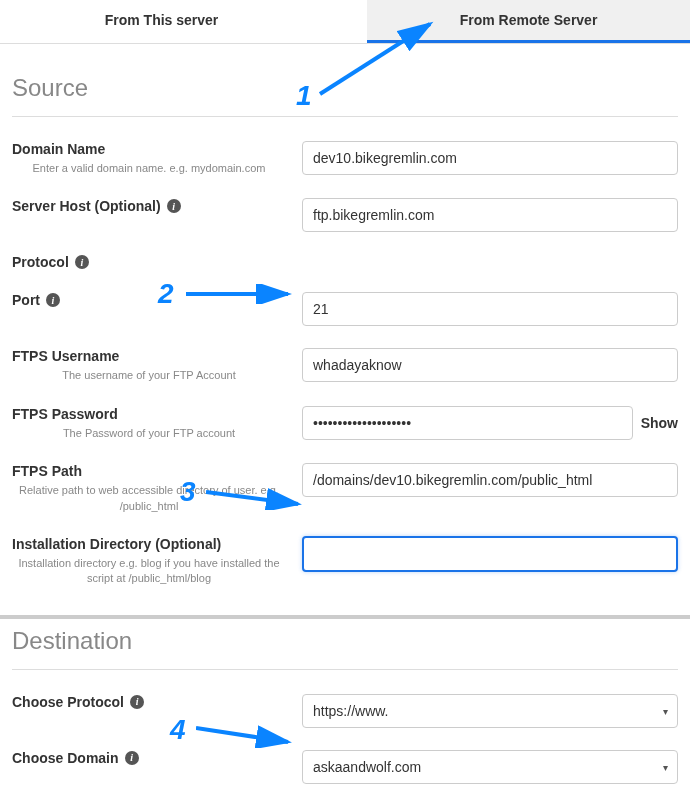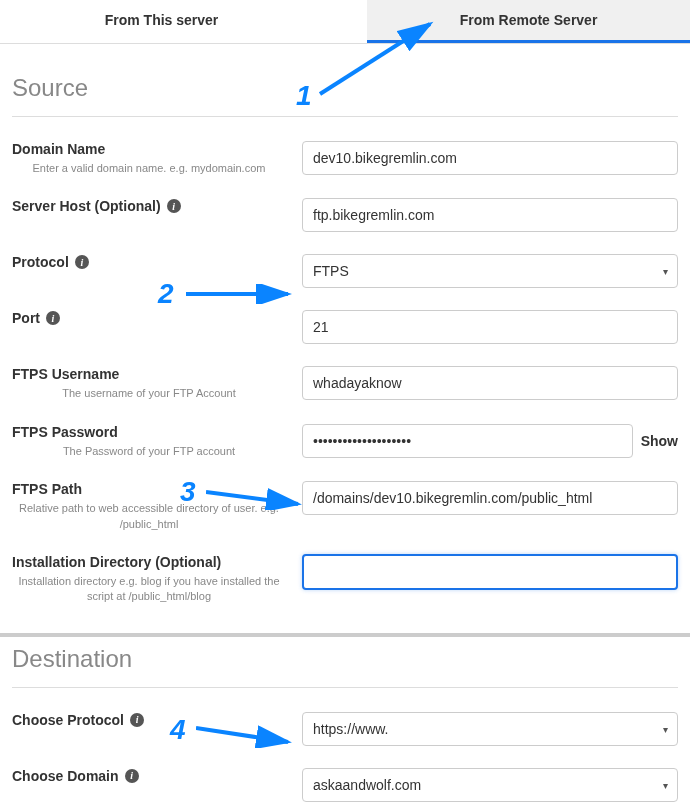--- a/index.html
+++ b/index.html
@@ -181,27 +181,20 @@
     </div>
   </div>
 
   <div class="row">
     <div class="col-label">
       <div class="label-main">
         <span>Protocol</span>
         <span class="info-icon">i</span>
       </div>
     </div>
-    <div class="col-field">
-      <div class="select-wrap">
-        <select class="select">
-          <option>FTPS</option>
-        </select>
-      </div>
-    </div>
   </div>
 
   <div class="row">
     <div class="col-label">
       <div class="label-main">
         <span>Port</span>
         <span class="info-icon">i</span>
       </div>
     </div>
     <div class="col-field">

